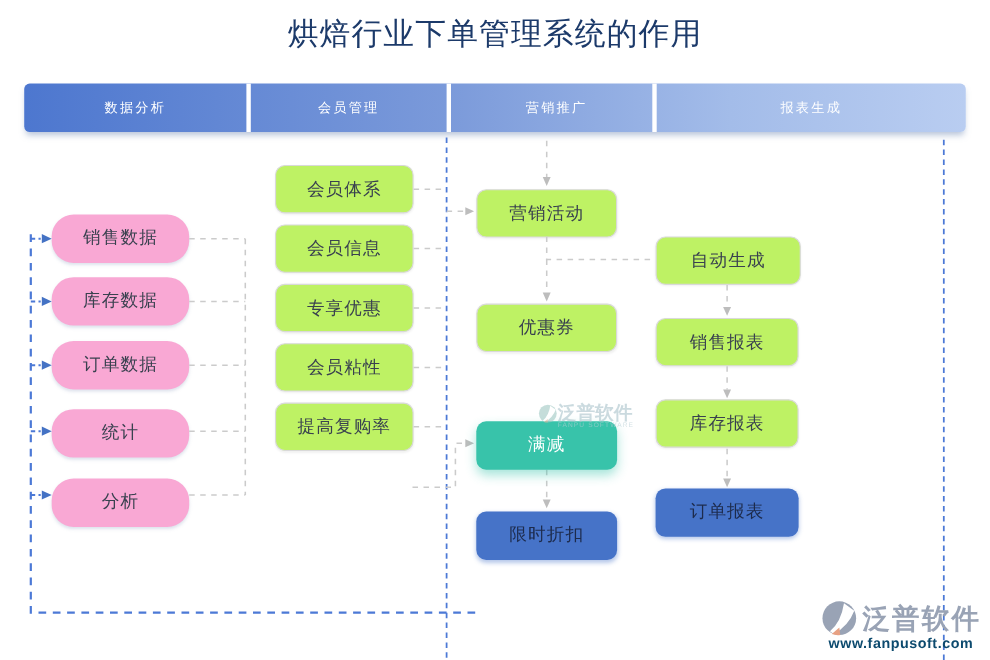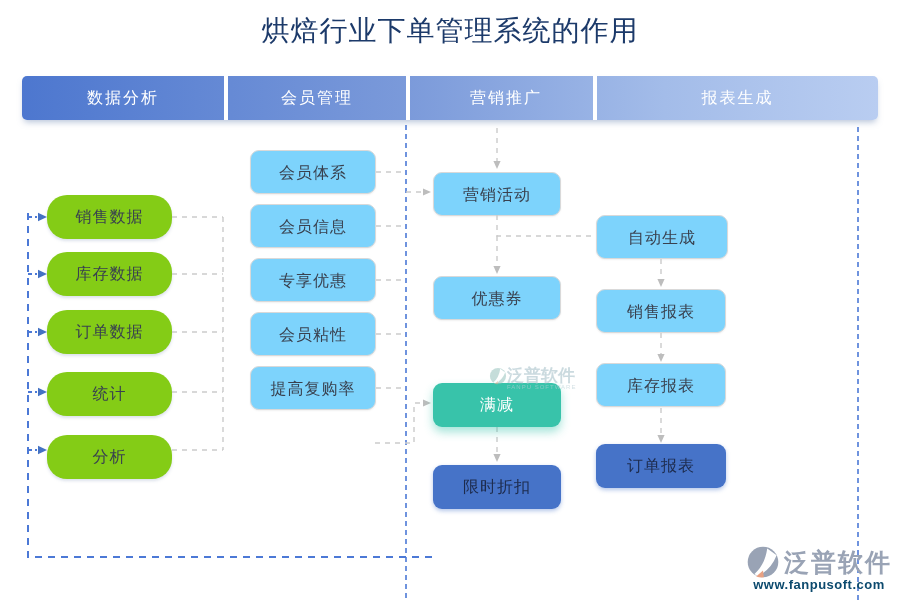--- a/index.html
+++ b/index.html
@@ -6,26 +6,26 @@
   #canvas{position:relative;width:900px;height:600px;background:#fff;overflow:hidden;
           font-family:"Liberation Serif","DejaVu Serif",serif;}
   .title{position:absolute;left:0;top:12px;width:900px;text-align:center;
          font-size:28px;font-weight:normal;color:#1c3a6a;letter-spacing:1px;}
   
   .hdr-row{position:absolute;left:22px;top:76px;width:856px;height:44px;border-radius:5px;
            background:linear-gradient(90deg,#4d77cf 0%,#7b9ada 45%,#a3bce9 75%,#b9cdf1 100%);
            box-shadow:0 4px 6px -2px rgba(110,135,180,.5);}
   .hdr-div{position:absolute;top:0;width:4px;height:44px;background:#fff;}
   .hcell{position:absolute;top:0;height:44px;display:flex;align-items:center;justify-content:center;
-         color:#fff;font-size:16px;letter-spacing:2px;}
+         color:#fff;font-size:12px;letter-spacing:2px;}
   
   .node{position:absolute;height:44px;line-height:44px;text-align:center;font-size:16px;
         color:#39414f;border-radius:9px;box-sizing:border-box;letter-spacing:1px;}
-  .n-lb{background:#84cc16;box-shadow:0 2px 3px rgba(120,140,180,.25);border-radius:20px;}
-  .n-w{background:#7dd3fc;border:1px solid #d9d9d9;box-shadow:0 1px 2px rgba(0,0,0,.06);}
+  .n-lb{background:#f9a8d4;box-shadow:0 2px 3px rgba(120,140,180,.25);border-radius:20px;}
+  .n-w{background:#bef264;border:1px solid #d9d9d9;box-shadow:0 1px 2px rgba(0,0,0,.06);}
   .n-teal{background:#38c3aa;color:#fff;box-shadow:0 5px 10px rgba(56,195,170,.45);z-index:2;}
   .n-blue{background:#4673c8;color:#1d2b4c;box-shadow:0 2px 4px rgba(70,115,200,.4);}
   svg.wires{position:absolute;left:0;top:0;z-index:1;pointer-events:none;}
   
   .wm{position:absolute;left:489px;top:367px;z-index:3;opacity:.6;display:flex;align-items:flex-start;
       font-family:"Liberation Sans","DejaVu Sans",sans-serif;}
   .wm .wm-txt{font-size:17px;font-weight:bold;color:#a9c3cb;line-height:17px;}
   .wm .wm-sub{font-size:6px;color:#b9cfd5;letter-spacing:1px;}
   
   .logo{position:absolute;left:746px;top:545px;z-index:3;font-family:"Liberation Sans","DejaVu Sans",sans-serif;}

